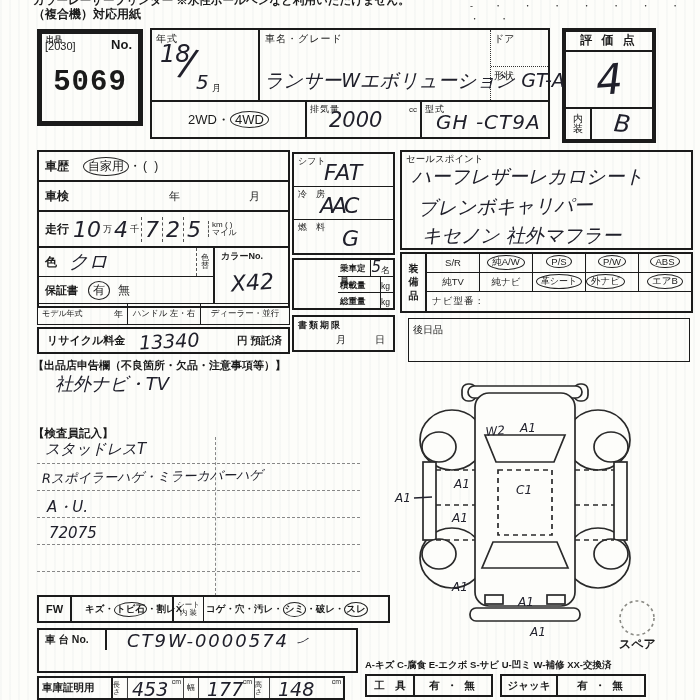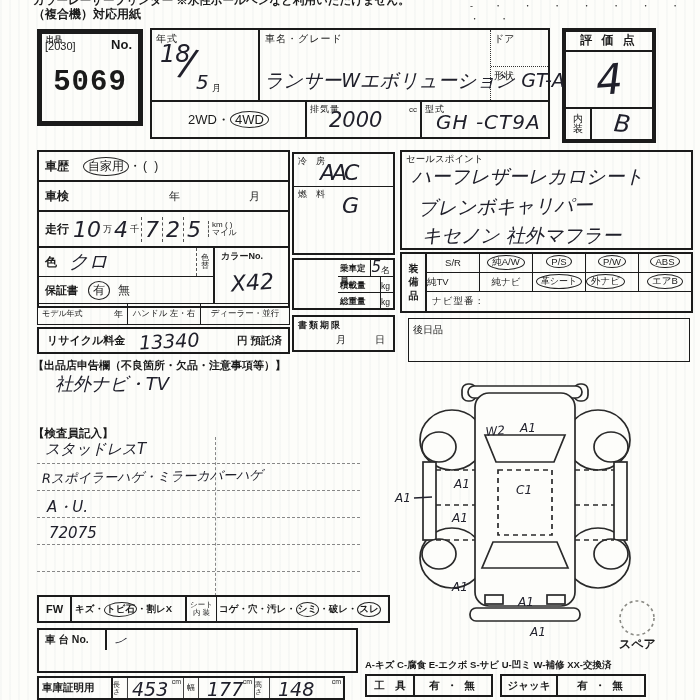--- a/index.html
+++ b/index.html
@@ -151,20 +151,24 @@
     <span style="font-size:11px; font-weight:bold; margin-left:8px;">リサイクル料金</span>
     <span class="hw" style="font-size:19px; margin-left:14px; transform:rotate(-3deg);">13340</span>
     <span style="font-size:10.5px; font-weight:bold; margin-left:auto; margin-right:6px;">円 預託済</span>
   </div>
 
   <div class="abs" style="left:33px; top:358px; font-size:11px; font-weight:bold;">【出品店申告欄（不良箇所・欠品・注意事項等）】</div>
   <div class="hw abs" style="left:55px; top:372px; font-size:18px;">社外ナビ・TV</div>
 
   <div class="bx" style="left:292px; top:152px; width:103px; height:103px;">
     <div style="height:33px; border-bottom:1.5px solid #1b1b1b; position:relative;">
+      <span class="abs" style="left:4px; top:1px; font-size:9px;">シフト</span>
+      <span class="hw abs" style="left:30px; top:6px; font-size:22px;">FAT</span>
+    </div>
+    <div style="height:33px; border-bottom:1.5px solid #1b1b1b; position:relative;">
       <span class="abs" style="left:4px; top:1px; font-size:9px;">冷　房</span>
       <span class="hw abs" style="left:26px; top:6px; font-size:22px; letter-spacing:-3px;">AAC</span>
     </div>
     <div style="height:33px; position:relative;">
       <span class="abs" style="left:4px; top:1px; font-size:9px;">燃　料</span>
       <span class="hw abs" style="left:48px; top:6px; font-size:22px;">G</span>
     </div>
   </div>
 
   <div class="bx" style="left:292px; top:258px; width:103px; height:52px;padding-left:44px;">
@@ -205,21 +209,21 @@
       </div>
       <div style="flex:1;">
         <div class="row" style="height:19px; border-bottom:1px solid #1b1b1b;">
           <div style="flex:1; border-right:1px solid #1b1b1b; text-align:center; font-size:9.5px; padding-top:3px;"><span>S/R</span></div>
           <div style="flex:1; border-right:1px solid #1b1b1b; text-align:center; font-size:9.5px; padding-top:1px;"><span class="circ">純A/W</span></div>
           <div style="flex:1; border-right:1px solid #1b1b1b; text-align:center; font-size:9.5px; padding-top:1px;"><span class="circ">P/S</span></div>
           <div style="flex:1; border-right:1px solid #1b1b1b; text-align:center; font-size:9.5px; padding-top:1px;"><span class="circ">P/W</span></div>
           <div style="flex:1; text-align:center; font-size:9.5px; padding-top:1px;"><span class="circ">ABS</span></div>
         </div>
         <div class="row" style="height:19px; border-bottom:1px solid #1b1b1b;">
-          <div style="flex:1; border-right:1px solid #1b1b1b; text-align:left; font-size:9.5px; padding-top:3px;"><span>純TV</span></div>
+          <div style="flex:1; border-right:1px solid #1b1b1b; text-align:center; font-size:9.5px; padding-top:3px;"><span>純TV</span></div>
           <div style="flex:1; border-right:1px solid #1b1b1b; text-align:center; font-size:9.5px; padding-top:3px;"><span>純ナビ</span></div>
           <div style="flex:1; border-right:1px solid #1b1b1b; text-align:center; font-size:9px; padding-top:1px;"><span class="circ">革シート</span></div>
           <div style="flex:1; border-right:1px solid #1b1b1b; text-align:left; font-size:9.5px; padding-top:1px;"><span class="circ">外ナビ</span></div>
           <div style="flex:1; text-align:center; font-size:9.5px; padding-top:1px;"><span class="circ">エアB</span></div>
         </div>
         <div style="height:18px; font-size:9.5px; padding:3px 0 0 5px; letter-spacing:1px;">ナビ型番：</div>
       </div>
     </div>
   </div>
 
@@ -238,38 +242,39 @@
     <div class="abs" style="left:178px; top:0; height:159px; border-left:1.5px dashed #888;"></div>
     <div class="hw abs" style="left:8px; top:3px; font-size:15px;">スタッドレスT</div>
     <div class="hw abs" style="left:5px; top:31px; font-size:13px; white-space:nowrap; transform:rotate(-1deg);">Rスポイラーハゲ・ミラーカバーハゲ</div>
     <div class="hw abs" style="left:10px; top:61px; font-size:15px;">A・U.</div>
     <div class="hw abs" style="left:12px; top:87px; font-size:15px;">72075</div>
   </div>
 
   <div class="bx" style="left:37px; top:595px; width:353px; height:28px;">
     <div class="row" style="height:100%; align-items:center;">
       <div style="width:33px; border-right:2px solid #1b1b1b; text-align:center; font-size:11px; font-weight:bold; align-self:stretch; display:flex; align-items:center; justify-content:center;">FW</div>
-      <div style="width:115px; border-right:2px solid #1b1b1b; font-size:9.5px; font-weight:bold; align-self:stretch; display:flex; align-items:center; padding-left:3px; white-space:nowrap;">
+      <div style="width:102px; border-right:2px solid #1b1b1b; font-size:9.5px; font-weight:bold; align-self:stretch; display:flex; align-items:center; padding-left:13px; white-space:nowrap;">
         <span>キズ・</span>
           <span class="circ" style="border-radius:60% 50%; padding:0 1px;">トビ石</span>
           <span>・割レX</span>
       </div>
       <div class="vtxt" style="width:30px; border-right:1.5px solid #1b1b1b; font-size:7.5px; align-self:stretch;">
         <span>シート</span>
         <span>内 装</span>
       </div>
       <div style="flex:1; font-size:9.5px; font-weight:bold; white-space:nowrap; padding-left:2px;">
         <span>コゲ・穴・汚レ・</span><span class="circ" style="padding:0 1px;">シミ</span><span>・破レ・</span><span class="circ" style="padding:0 1px;">スレ</span>
       </div>
     </div>
   </div>
 
   <div class="bx" style="left:37px; top:628px; width:321px; height:45px;">
     <div class="row" style="height:20px; align-items:center;">
       <div style="width:68px; border-right:2px solid #1b1b1b; font-size:10.5px; font-weight:bold; padding-left:6px; align-self:stretch; display:flex; align-items:center;">車 台 No.</div>
+      <span class="hw" style="font-size:18px; margin-left:20px; letter-spacing:2px; white-space:nowrap;">CT9W-0000574</span>
       <span class="hw" style="font-size:11px; margin-left:8px; transform:rotate(20deg);">ノ</span>
     </div>
   </div>
 
   <div class="bx" style="left:37px; top:676px; width:308px; height:24px;">
     <div class="row" style="height:100%; align-items:stretch;">
       <div style="width:74px; border-right:2px solid #1b1b1b; font-size:10.5px; font-weight:bold; display:flex; align-items:center; padding-left:3px;">車庫証明用</div>
       <div class="vtxt" style="width:15px; border-right:1px solid #444; font-size:7px;">長さ</div>
       <div style="width:56px; border-right:1px solid #444; position:relative;">
         <span class="hw abs" style="left:4px; top:0px; font-size:19px;">453</span>

